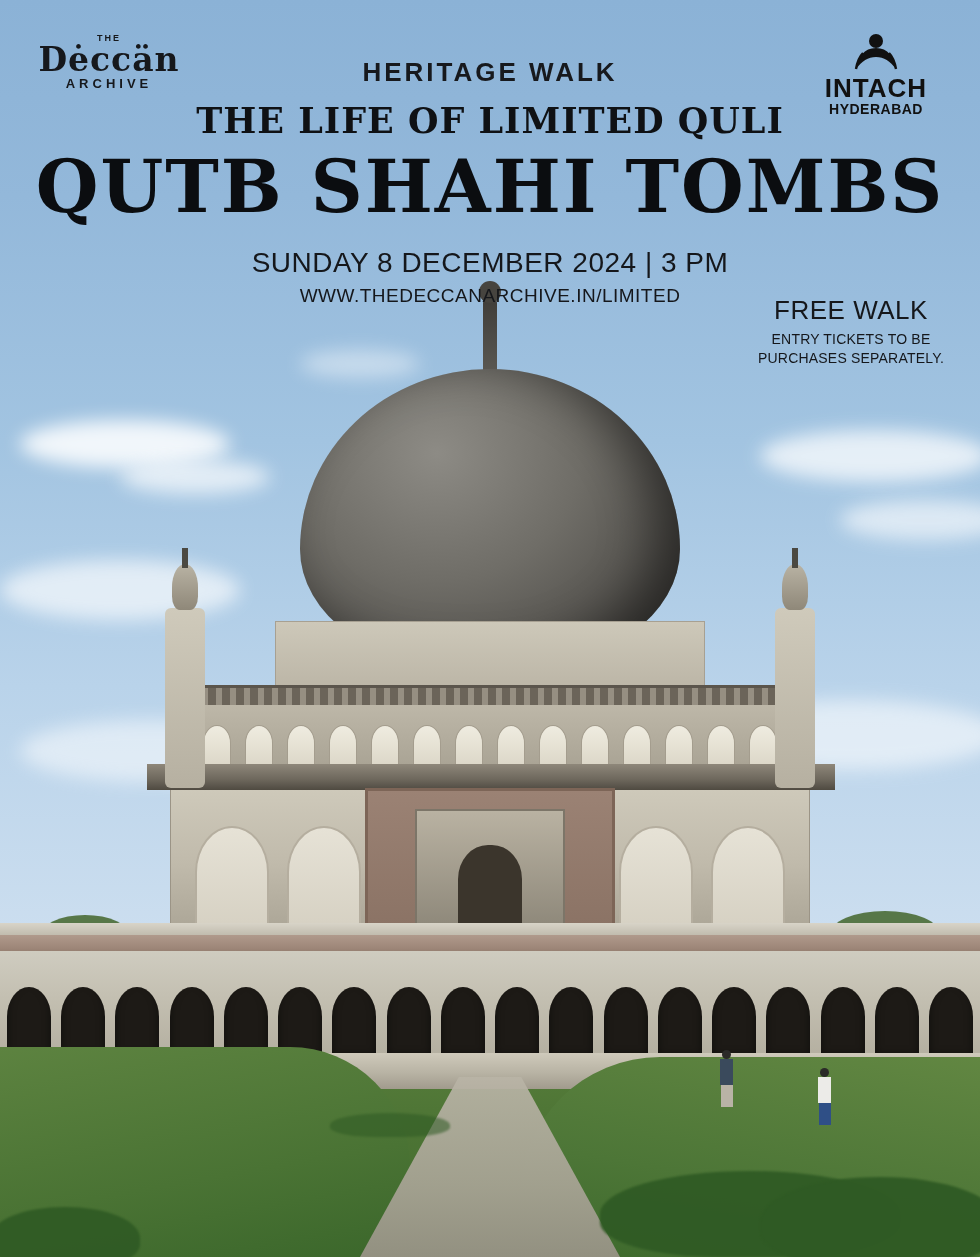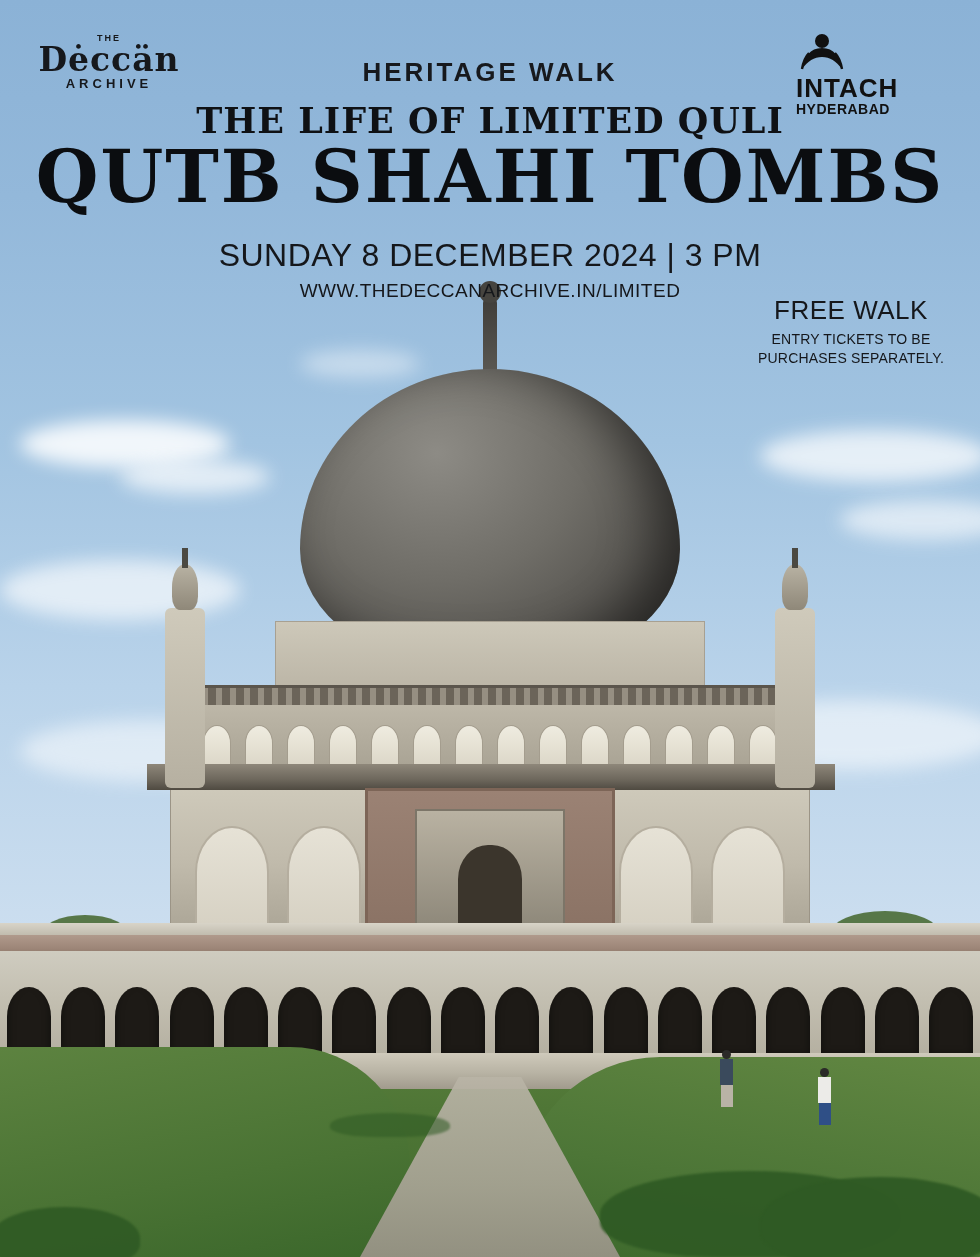--- a/index.html
+++ b/index.html
@@ -331,20 +331,21 @@
     font-size: 33px; font-weight: 700; letter-spacing: 1px; line-height: 1;
   }
   .logo-left .archive {
     font-size: 13px; letter-spacing: 4px; font-weight: 600;
   }
 
   .logo-right {
     position: absolute;
     right: 24px; top: 24px;
     width: 160px;
+    text-align: center;
     color: #111;
   }
   .logo-right .mark {
     font-size: 34px; line-height: .9;
   }
   .logo-right .intach {
     font-family: "Liberation Sans", sans-serif;
     font-size: 26px; font-weight: 700; letter-spacing: 1px; line-height: 1;
   }
   .logo-right .hyd {
@@ -368,25 +369,26 @@
     margin-top: 12px;
     color: #0f1114;
   }
   .maintitle {
     text-align: center;
     font-family: "DejaVu Serif", serif;
     font-size: 72px;
     font-weight: 700;
     letter-spacing: 2px;
     line-height: 1;
+    margin-top: 10px;
     color: #0b0d10;
   }
   .datetime {
     text-align: center;
-    font-size: 32px;
+    font-size: 28px;
     letter-spacing: .5px;
     margin-top: 24px;
     color: #15171b;
   }
   .weburl {
     text-align: center;
     font-size: 19px;
     letter-spacing: .5px;
     margin-top: 6px;
     color: #15171b;

